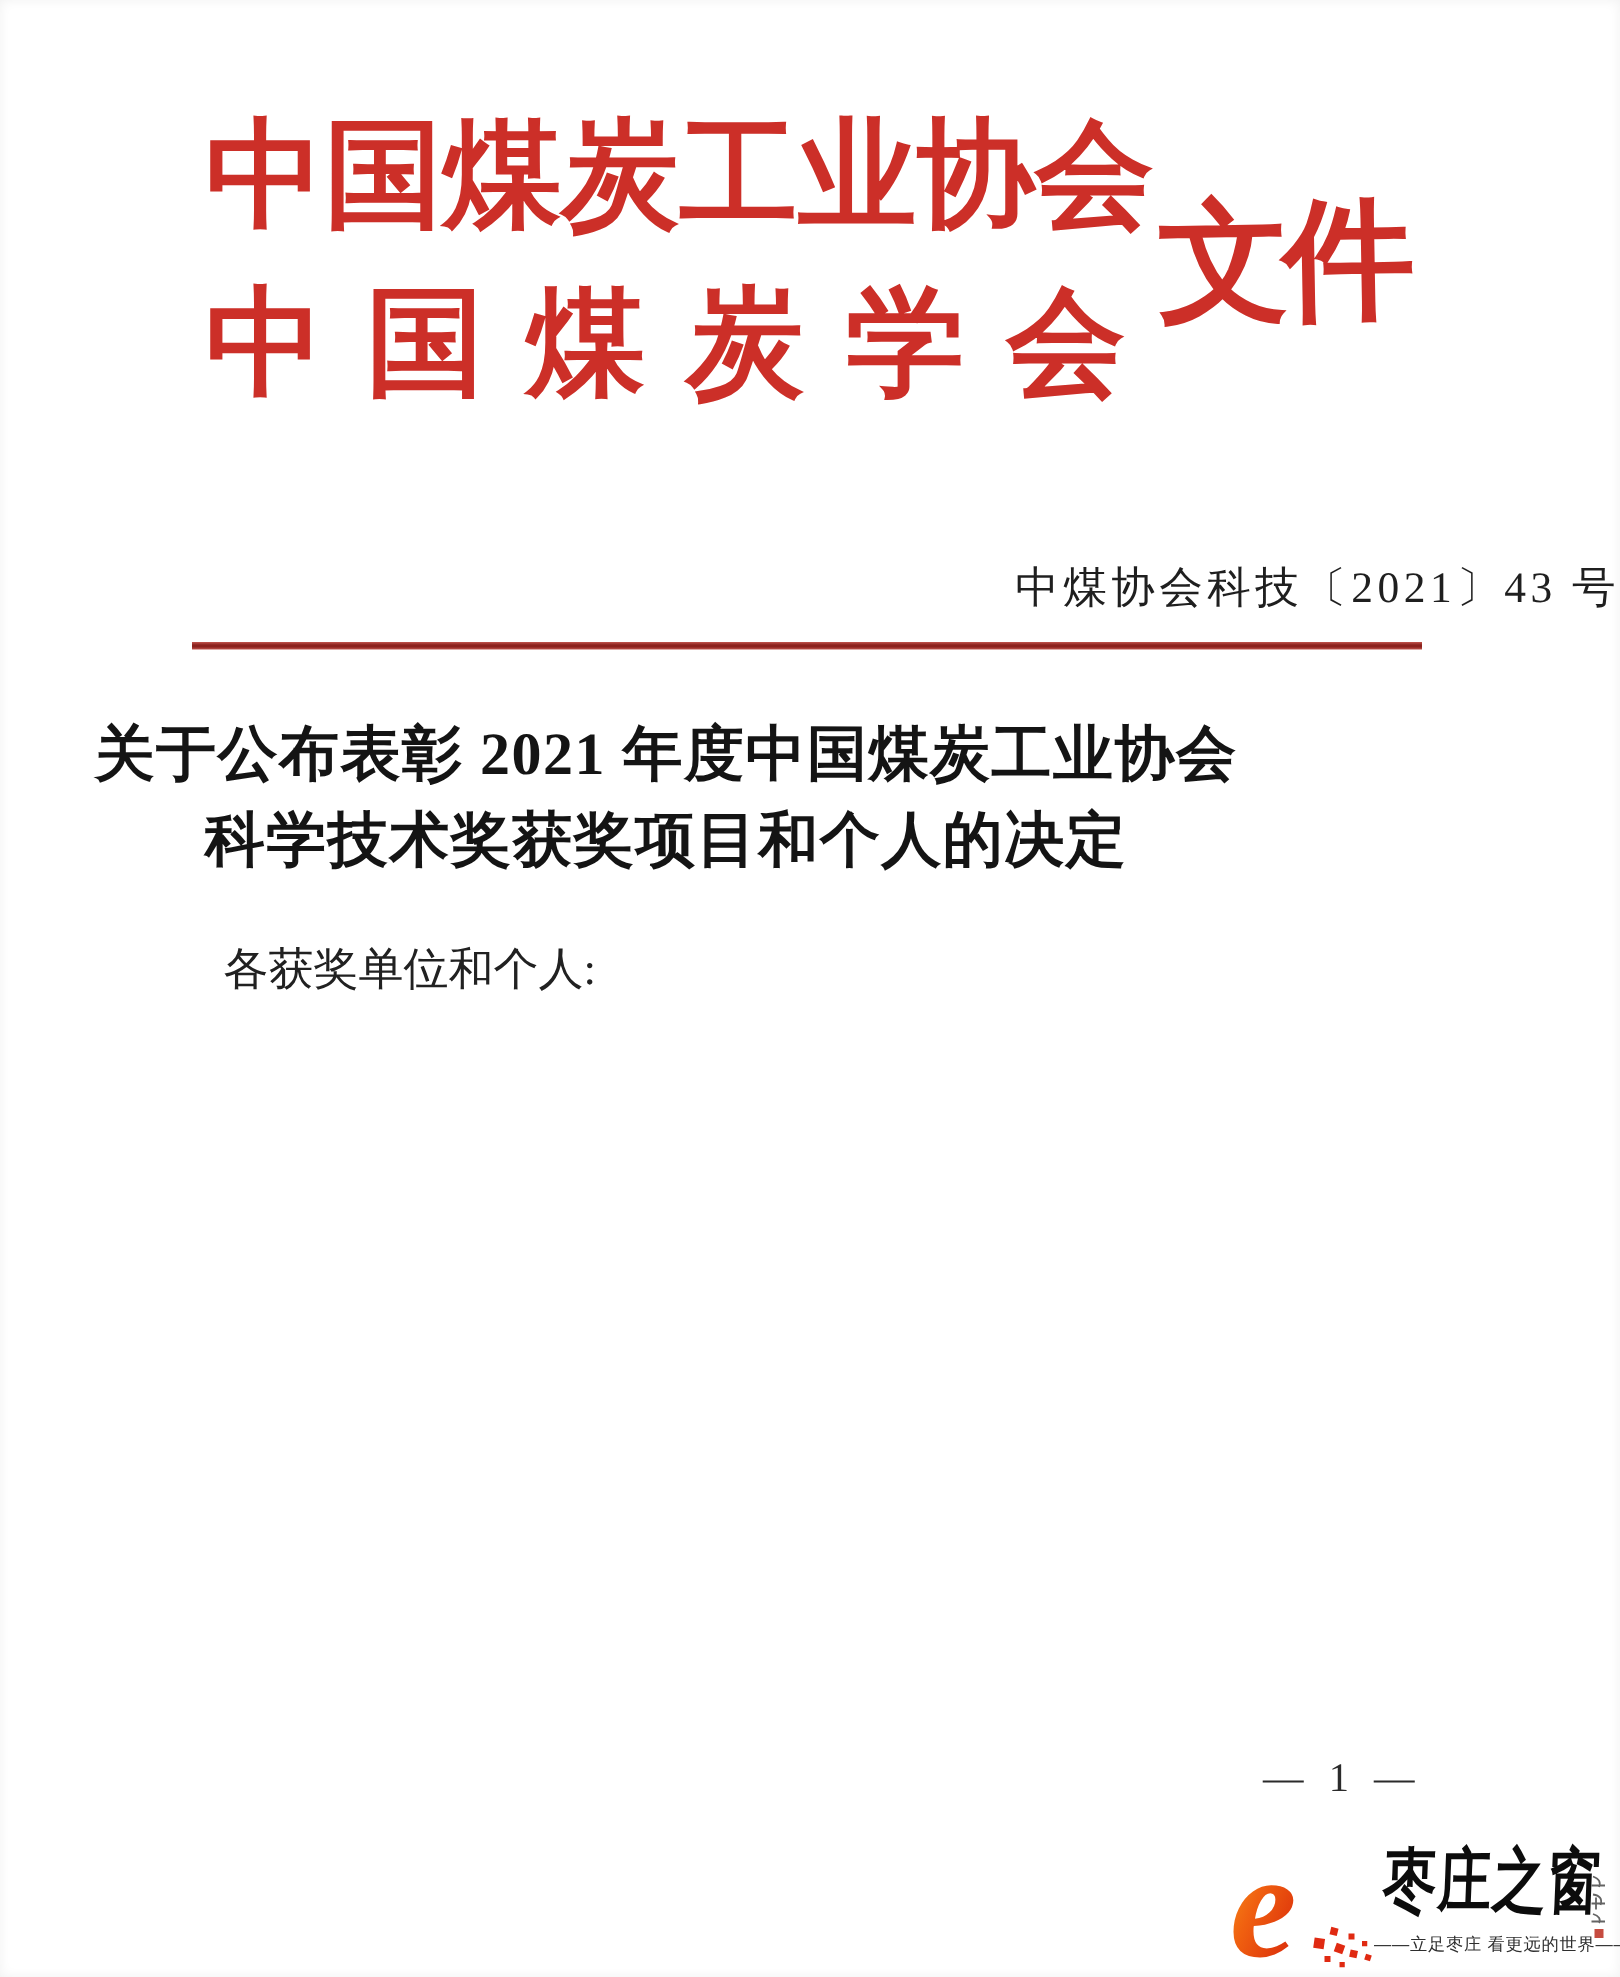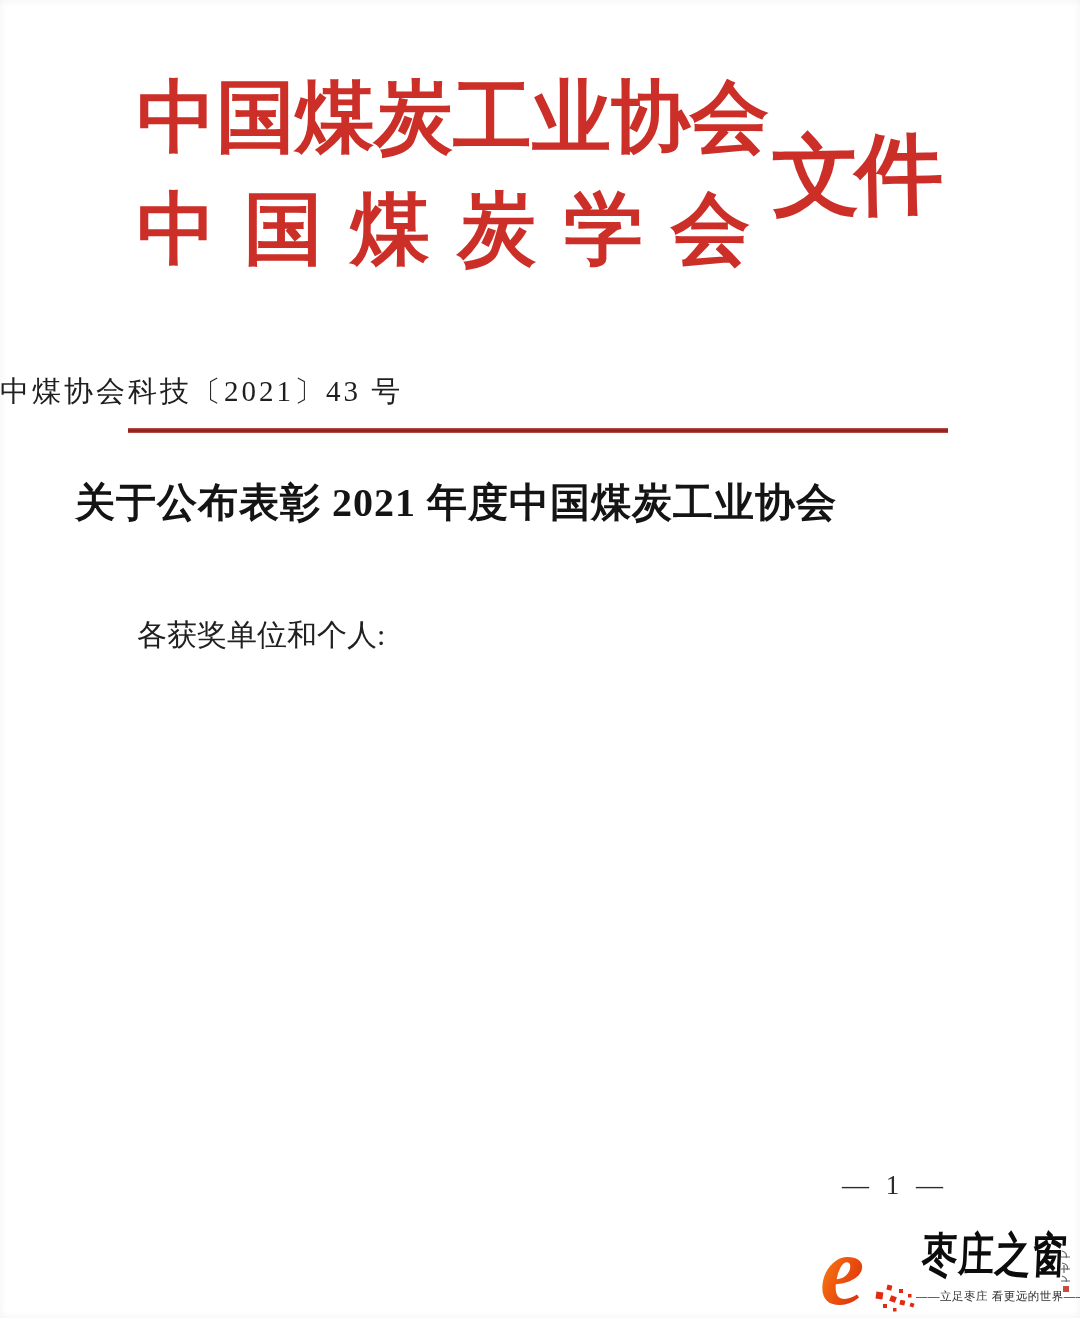--- a/index.html
+++ b/index.html
@@ -29,41 +29,41 @@
   .doctype{
     position:absolute;left:772px;top:132px;
     color:var(--red);
     font-weight:700;font-size:88px;line-height:1;
     letter-spacing:-5px;white-space:nowrap;
     transform:rotate(-1deg);
   }
   
   .docnum{
     position:absolute;top:372px;left:0;width:1080px;
-    text-align:left;font-size:29px;color:var(--ink);
+    text-align:right;font-size:29px;color:var(--ink);
     letter-spacing:3px;
   }
   .redline{
     position:absolute;left:128px;top:428px;width:820px;height:5px;
     background:linear-gradient(180deg,#c2554e 0%,#8c221d 40%,#8c221d 65%,#c2554e 100%);
   }
   
   .title{
-    position:absolute;top:474px;left:16px;width:880px;
+    position:absolute;top:474px;left:4px;width:880px;
     text-align:center;
     font-size:40px;font-weight:700;color:#141414;
     line-height:57px;letter-spacing:1px;
   }
   
   .bodytext{
     position:absolute;left:137px;top:608px;width:821px;
     font-size:30px;line-height:54px;color:#212121;
     text-align:justify;
   }
-  .bodytext p{margin:0;}
+  .bodytext p{margin:12px;}
   .para{text-indent:2em;}
   
   .pagenum{
     position:absolute;top:1170px;left:0;width:948px;
     text-align:right;font-size:27px;color:#2b2b2b;
     letter-spacing:5px;white-space:nowrap;
   }
   
   .watermark{position:absolute;left:820px;top:1228px;width:256px;height:88px;}
   .logo{position:absolute;left:0;top:2px;}
@@ -105,20 +105,21 @@
       <span>学</span>
       <span>会</span>
     </div>
   <div class="doctype">文件</div>
 
   <div class="docnum">中煤协会科技〔2021〕43 号</div>
   <div class="redline"></div>
 
   <div class="title">
     <div>关于公布表彰 2021 年度中国煤炭工业协会</div>
+    <div>科学技术奖获奖项目和个人的决定</div>
   </div>
 
   <div class="bodytext">
     <p class="salut">各获奖单位和个人:</p>
   </div>
 
   <div class="pagenum">— 1 —</div>
 
   <div class="watermark">
     <svg class="logo" width="96" height="86" viewBox="0 0 96 86">

